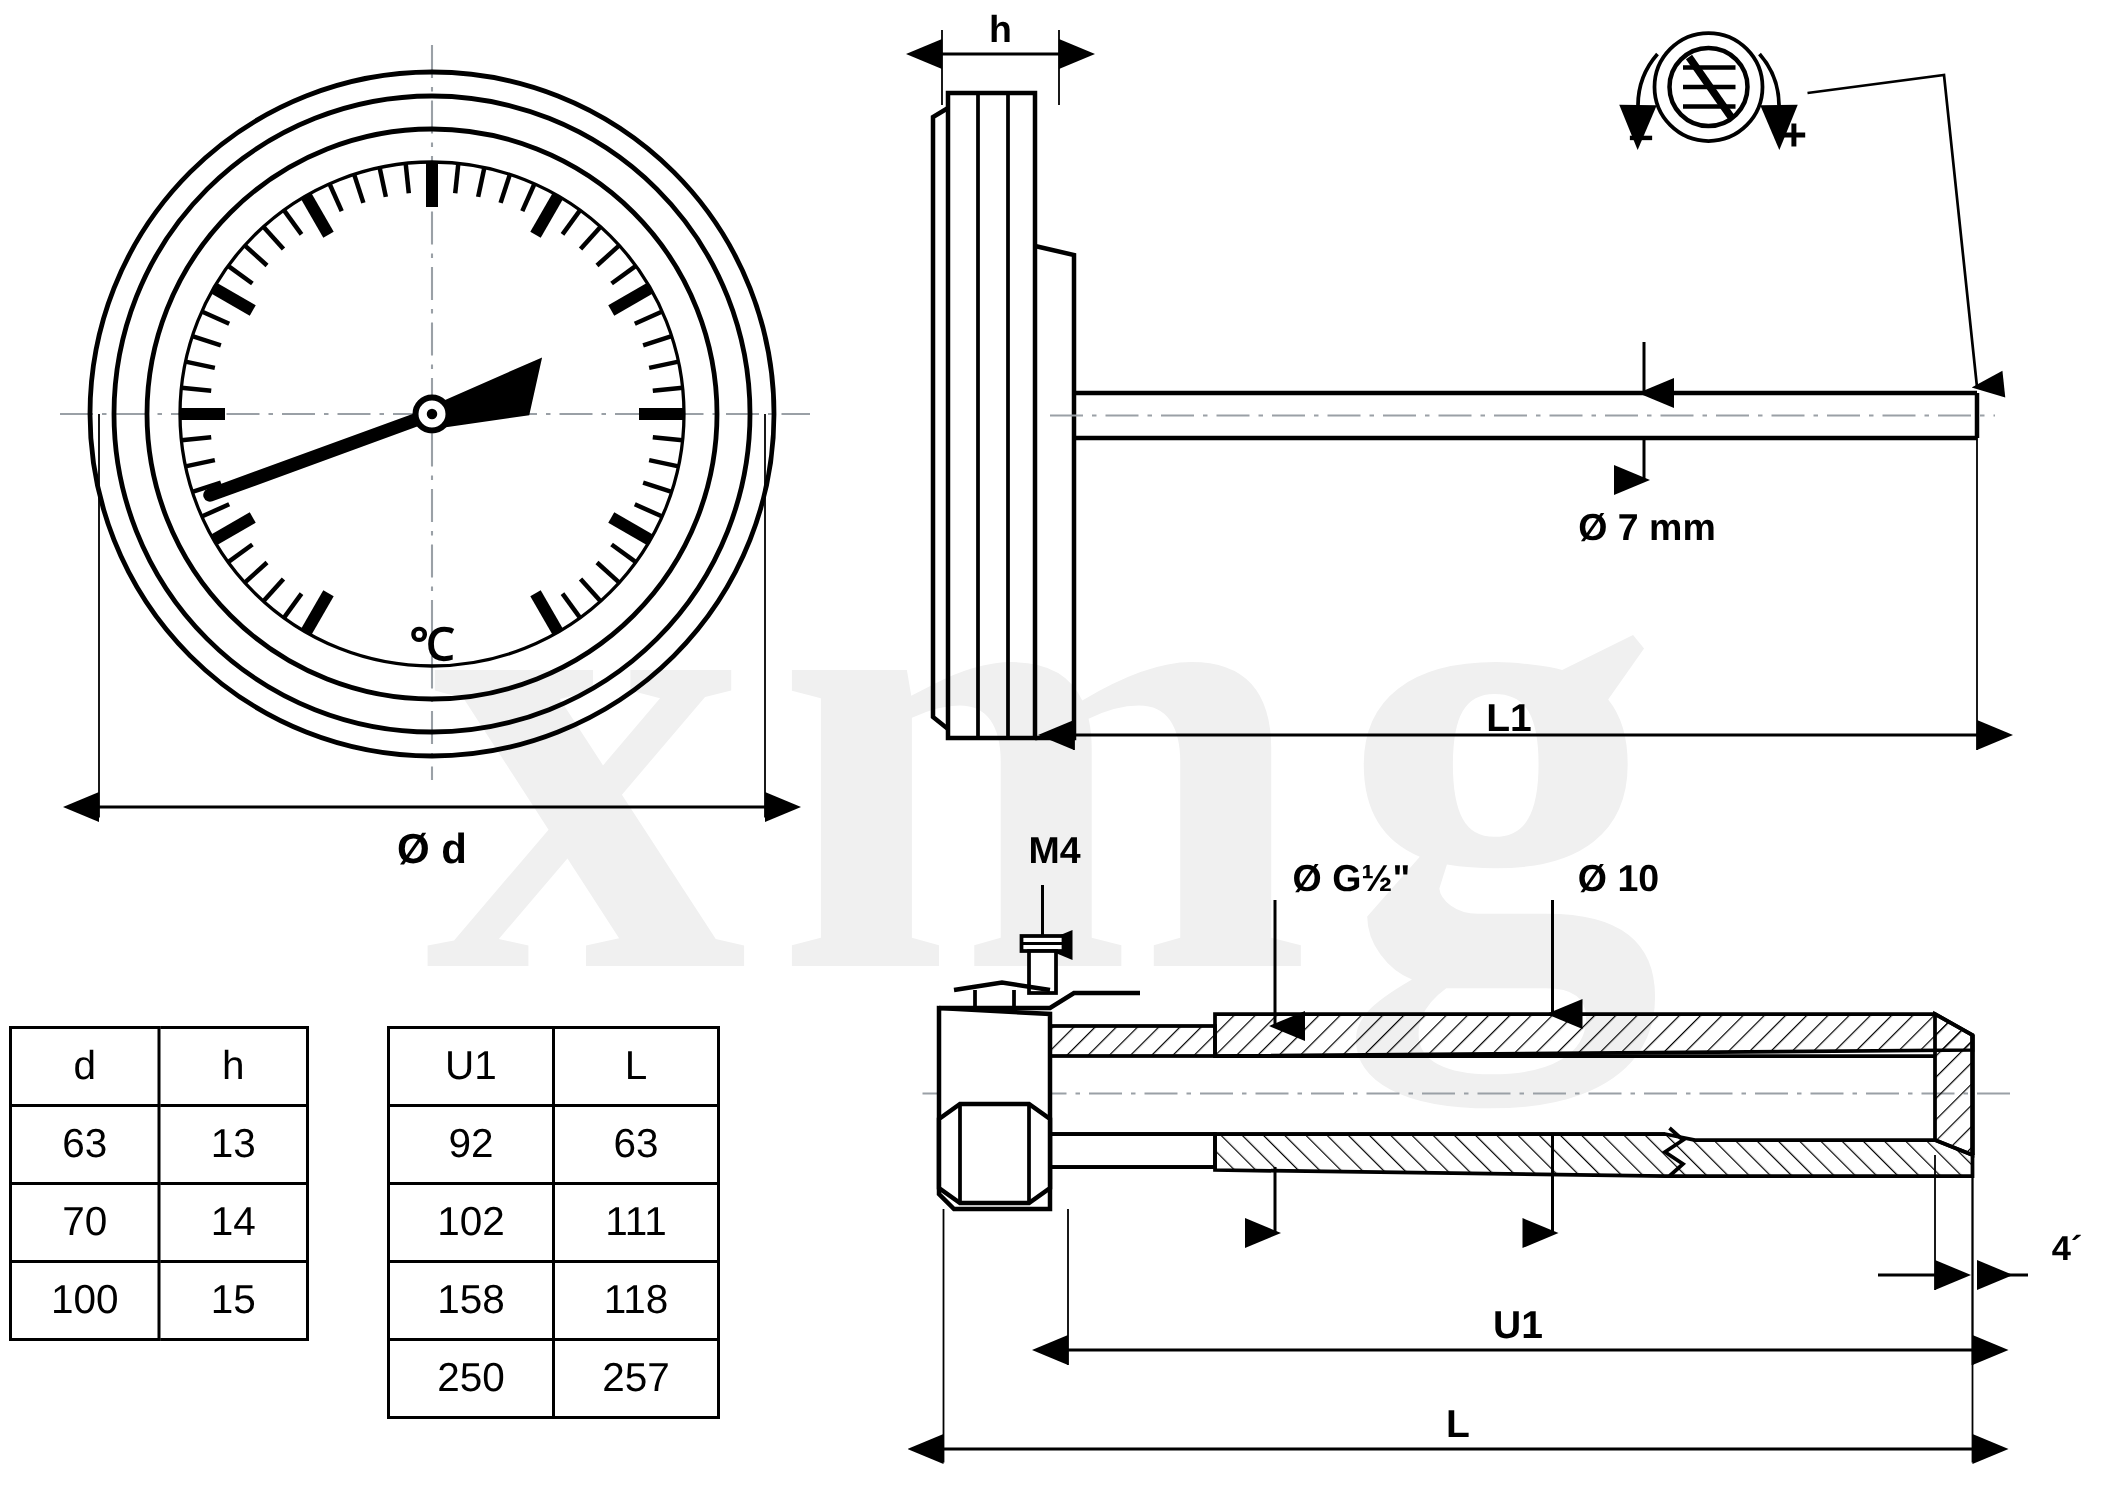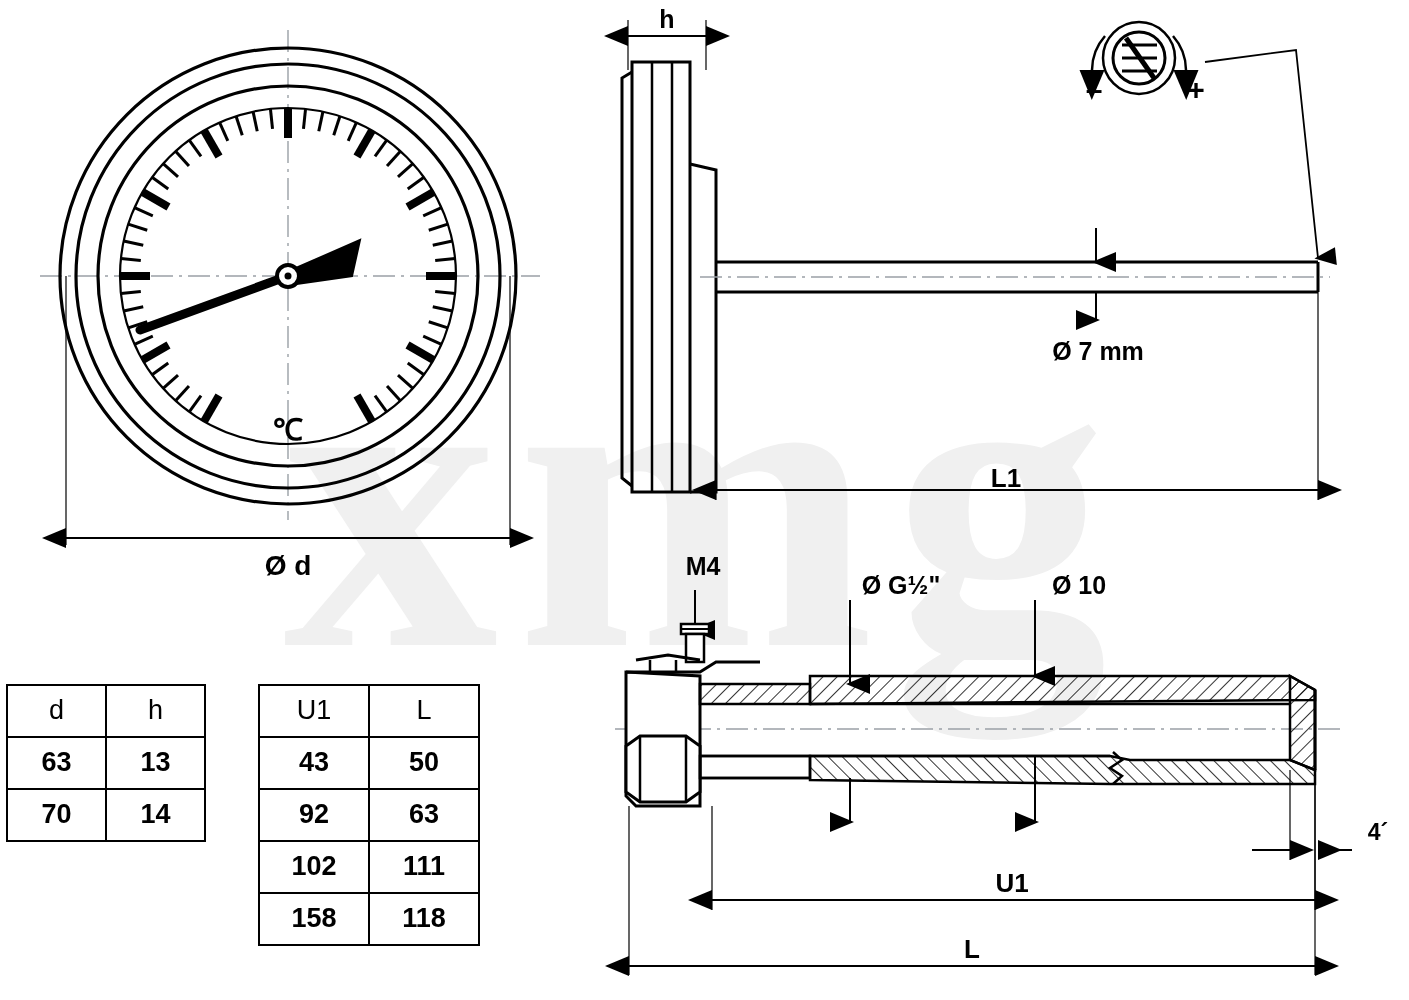--- a/index.html
+++ b/index.html
@@ -20,21 +20,21 @@
   .lbl{font-family:"Liberation Sans",sans-serif;font-weight:bold;}
   table.dim{
     border-collapse:collapse;position:absolute;z-index:3;background:#fff;
   }
   table.dim th, table.dim td{
     border:2px solid #000;
     font-family:"Liberation Sans",sans-serif;
     font-size:27px;
     text-align:center;
     padding:4px 0 6px 0;
-    font-weight:bold;
+    font-weight:normal;
     line-height:1.0;
   }
   table.dim th{font-weight:normal;}
   #tbl-dh{left:6px;top:684px;}
   #tbl-dh th,#tbl-dh td{width:97px;height:40px;}
   #tbl-u1l{left:258px;top:684px;}
   #tbl-u1l th,#tbl-u1l td{width:108px;height:40px;}
 </style>
 </head>
 <body>
@@ -364,41 +364,45 @@
   </thead>
   <tbody>
     <tr>
       <td>63</td>
       <td>13</td>
     </tr>
     <tr>
       <td>70</td>
       <td>14</td>
     </tr>
+    <tr>
+      <td>100</td>
+      <td>15</td>
+    </tr>
   </tbody>
 </table>
 
 <table class="dim" id="tbl-u1l">
   <thead>
     <tr>
       <th>U1</th>
       <th>L</th>
     </tr>
   </thead>
   <tbody>
     <tr>
-      <td>43</td>
-      <td>50</td>
-    </tr>
-    <tr>
       <td>92</td>
       <td>63</td>
     </tr>
     <tr>
       <td>102</td>
       <td>111</td>
     </tr>
     <tr>
       <td>158</td>
       <td>118</td>
     </tr>
+    <tr>
+      <td>250</td>
+      <td>257</td>
+    </tr>
   </tbody>
 </table>
 
 </body></html>

